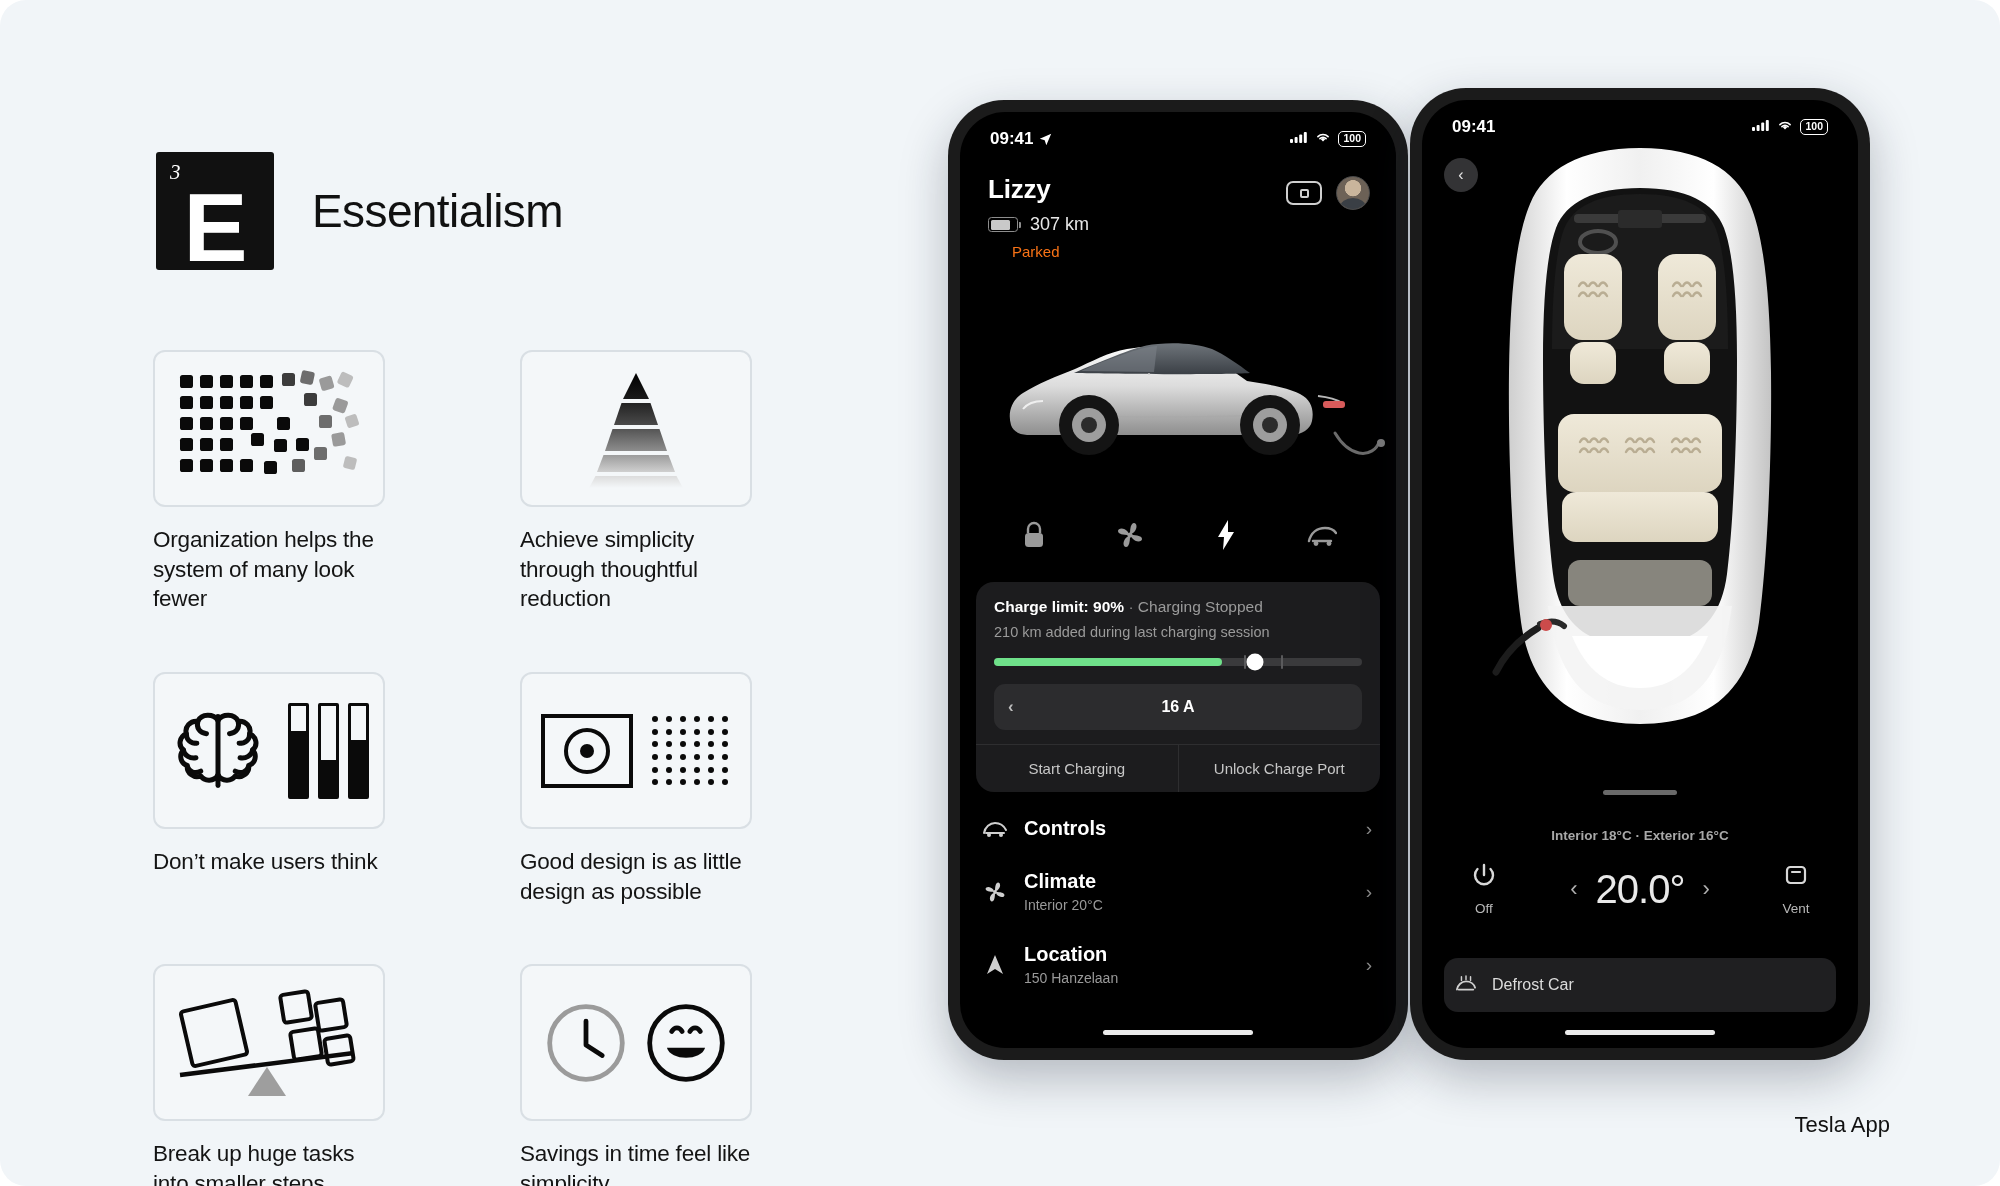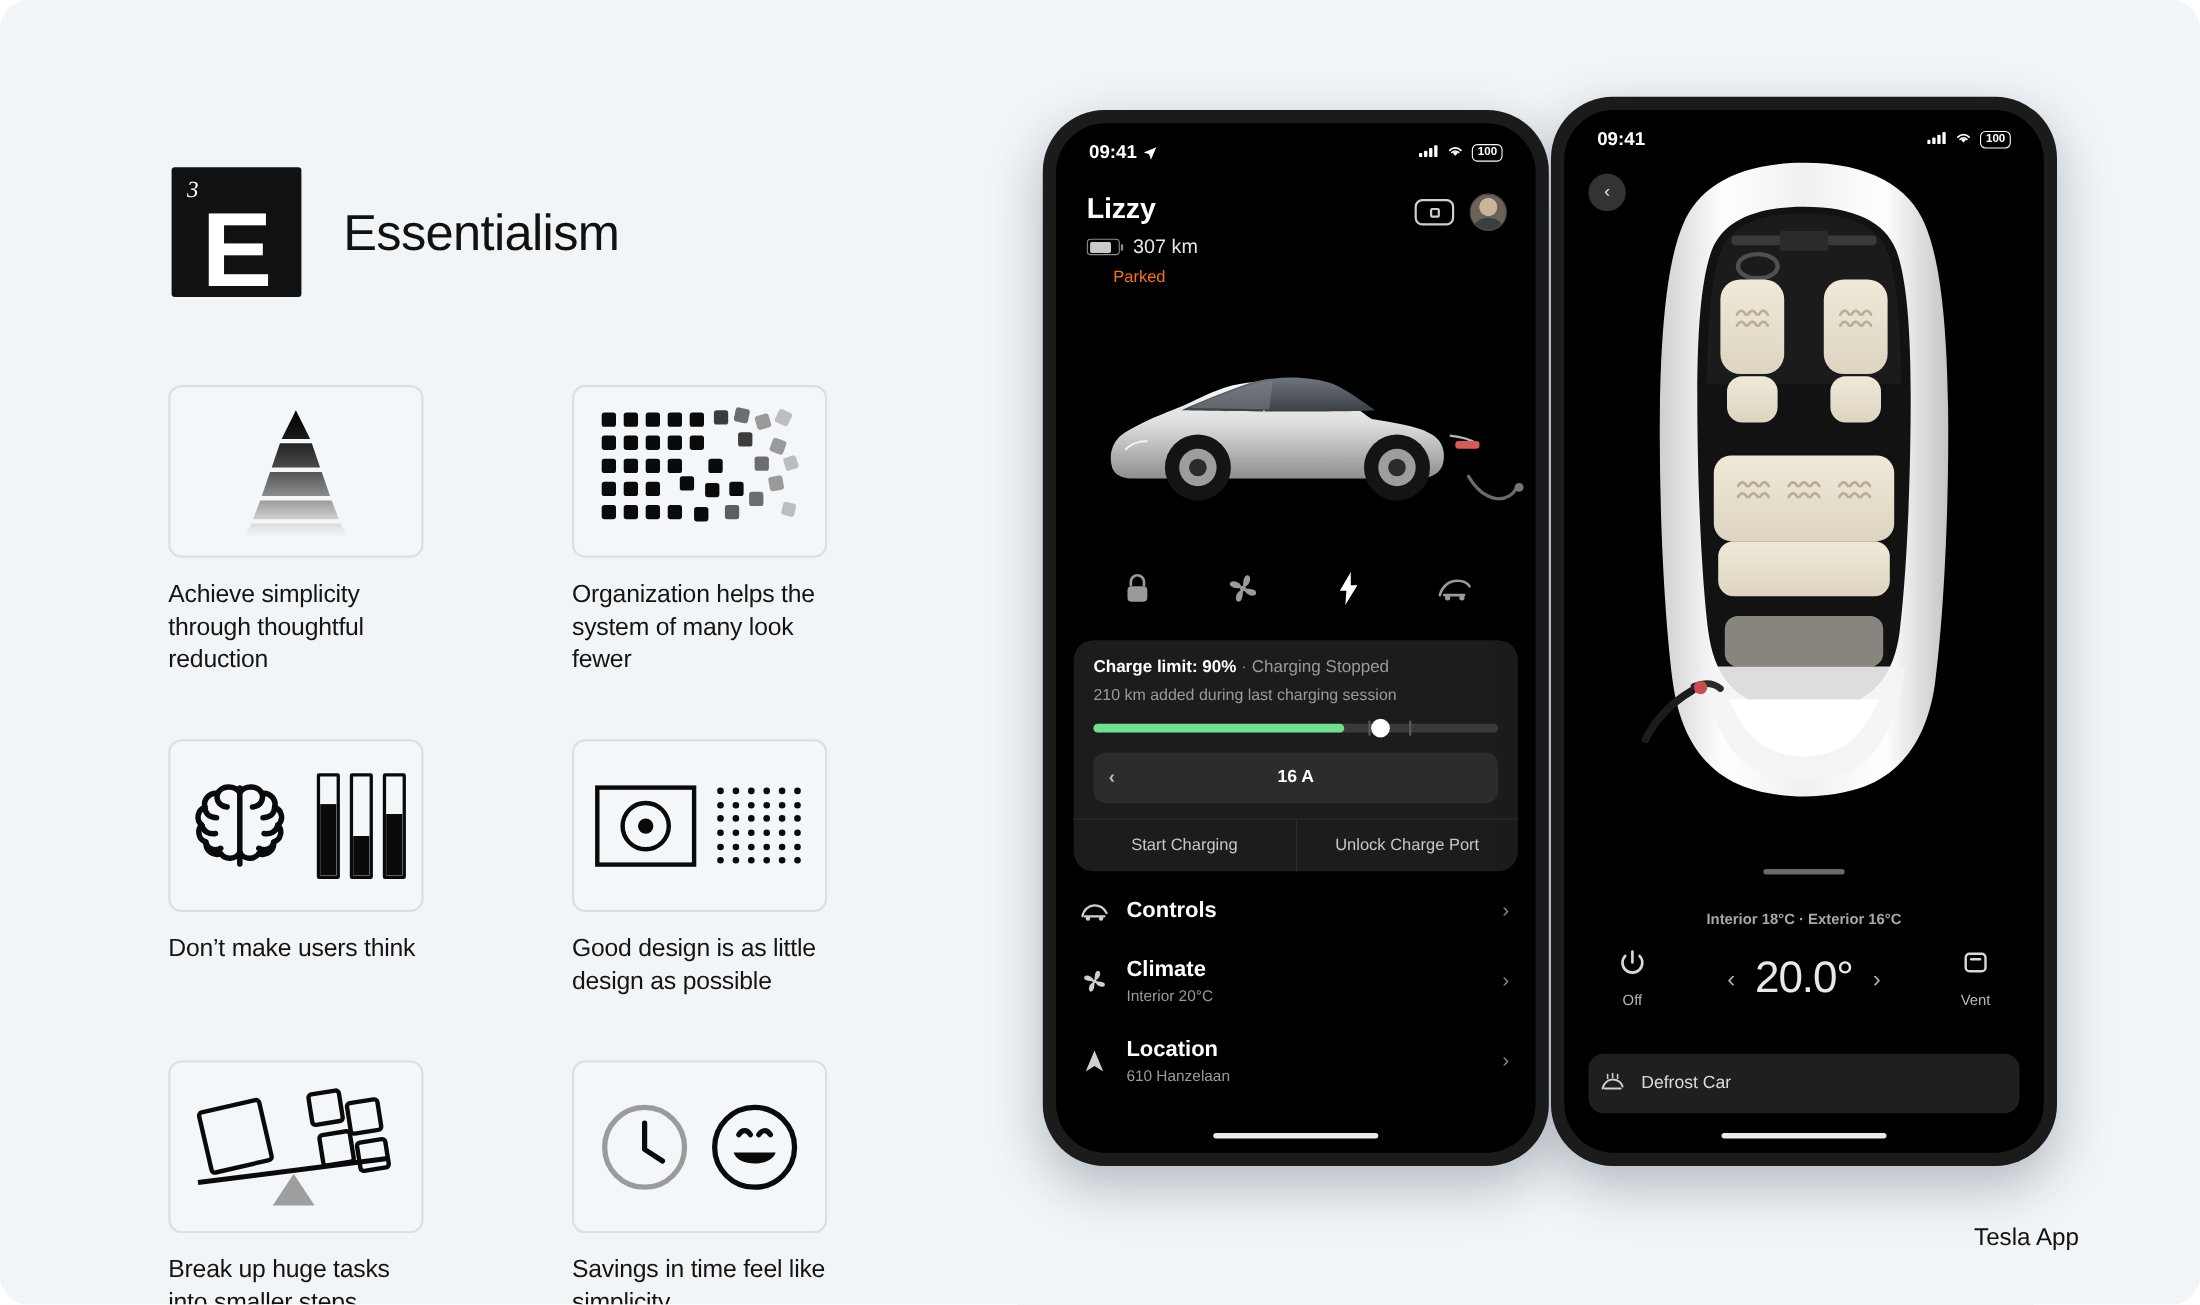--- a/index.html
+++ b/index.html
@@ -331,57 +331,20 @@
 
     <div id="brand-row">
       <div id="brand-badge">
         <span class="num">3</span>
         <span class="letter">E</span>
       </div>
       <div id="brand-title">Essentialism</div>
     </div>
 
     <div id="principles">
-
-      <div class="principle">
-        <div class="pcard">
-          <div class="pyramid">
-            <svg width="132" height="120" viewBox="0 0 132 120">
-              <defs>
-                <linearGradient id="pg1" x1="0" y1="0" x2="0" y2="1">
-                  <stop offset="0%" stop-color="#000"></stop>
-                    <stop offset="100%" stop-color="#1a1a1a"></stop>
-                </linearGradient>
-                <linearGradient id="pg2" x1="0" y1="0" x2="0" y2="1">
-                  <stop offset="0%" stop-color="#232323"></stop>
-                    <stop offset="100%" stop-color="#4a4a4a"></stop>
-                </linearGradient>
-                <linearGradient id="pg3" x1="0" y1="0" x2="0" y2="1">
-                  <stop offset="0%" stop-color="#555"></stop>
-                    <stop offset="100%" stop-color="#8d8d8d"></stop>
-                </linearGradient>
-                <linearGradient id="pg4" x1="0" y1="0" x2="0" y2="1">
-                  <stop offset="0%" stop-color="#9c9c9c"></stop>
-                    <stop offset="100%" stop-color="#cfcfcf"></stop>
-                </linearGradient>
-                <linearGradient id="pg5" x1="0" y1="0" x2="0" y2="1">
-                  <stop offset="0%" stop-color="#dcdcdc"></stop>
-                    <stop offset="100%" stop-color="#f4f7f9"></stop>
-                </linearGradient>
-              </defs>
-              <polygon points="66,4 53,30 79,30" fill="url(#pg1)"></polygon>
-              <polygon points="51.5,34 80.5,34 88,56 44,56" fill="url(#pg2)"></polygon>
-              <polygon points="42.5,60 89.5,60 97,82 35,82" fill="url(#pg3)"></polygon>
-              <polygon points="33.5,86 98.5,86 105,103 27,103" fill="url(#pg4)"></polygon>
-              <polygon points="25.5,107 106.5,107 113,119 19,119" fill="url(#pg5)"></polygon>
-            </svg>
-          </div>
-        </div>
-        <div class="pcaption">Achieve simplicity through thoughtful reduction</div>
-      </div>
 
       <div class="principle">
         <div class="pcard">
           <div class="scatter">
             <svg width="190" height="118" viewBox="0 0 190 118">
               <g fill="#0a0a0a">
                 <rect x="6" y="6" width="13" height="13" rx="2.6"></rect>
                 <rect x="26" y="6" width="13" height="13" rx="2.6"></rect>
                 <rect x="46" y="6" width="13" height="13" rx="2.6"></rect>
                 <rect x="66" y="6" width="13" height="13" rx="2.6"></rect>
@@ -429,20 +392,57 @@
                 <rect x="170" y="88" width="12" height="12" rx="2.4" transform="rotate(14 176 94)"></rect>
               </g>
             </svg>
           </div>
         </div>
         <div class="pcaption">Organization helps the system of many look fewer</div>
       </div>
 
       <div class="principle">
         <div class="pcard">
+          <div class="pyramid">
+            <svg width="132" height="120" viewBox="0 0 132 120">
+              <defs>
+                <linearGradient id="pg1" x1="0" y1="0" x2="0" y2="1">
+                  <stop offset="0%" stop-color="#000"></stop>
+                    <stop offset="100%" stop-color="#1a1a1a"></stop>
+                </linearGradient>
+                <linearGradient id="pg2" x1="0" y1="0" x2="0" y2="1">
+                  <stop offset="0%" stop-color="#232323"></stop>
+                    <stop offset="100%" stop-color="#4a4a4a"></stop>
+                </linearGradient>
+                <linearGradient id="pg3" x1="0" y1="0" x2="0" y2="1">
+                  <stop offset="0%" stop-color="#555"></stop>
+                    <stop offset="100%" stop-color="#8d8d8d"></stop>
+                </linearGradient>
+                <linearGradient id="pg4" x1="0" y1="0" x2="0" y2="1">
+                  <stop offset="0%" stop-color="#9c9c9c"></stop>
+                    <stop offset="100%" stop-color="#cfcfcf"></stop>
+                </linearGradient>
+                <linearGradient id="pg5" x1="0" y1="0" x2="0" y2="1">
+                  <stop offset="0%" stop-color="#dcdcdc"></stop>
+                    <stop offset="100%" stop-color="#f4f7f9"></stop>
+                </linearGradient>
+              </defs>
+              <polygon points="66,4 53,30 79,30" fill="url(#pg1)"></polygon>
+              <polygon points="51.5,34 80.5,34 88,56 44,56" fill="url(#pg2)"></polygon>
+              <polygon points="42.5,60 89.5,60 97,82 35,82" fill="url(#pg3)"></polygon>
+              <polygon points="33.5,86 98.5,86 105,103 27,103" fill="url(#pg4)"></polygon>
+              <polygon points="25.5,107 106.5,107 113,119 19,119" fill="url(#pg5)"></polygon>
+            </svg>
+          </div>
+        </div>
+        <div class="pcaption">Achieve simplicity through thoughtful reduction</div>
+      </div>
+
+      <div class="principle">
+        <div class="pcard">
           <div class="brainbars">
             <svg width="96" height="96" viewBox="0 0 100 100">
               <g fill="none" stroke="#0a0a0a" stroke-width="5.2" stroke-linecap="round" stroke-linejoin="round">
                 <path d="M50 14v72"></path>
                 <path d="M50 18c-5-7-17-7-21 1-8-1-14 6-12 13-7 3-9 12-3 17-5 5-3 14 4 16-1 8 7 14 14 11 4 6 14 6 18-1"></path>
                 <path d="M50 18c5-7 17-7 21 1 8-1 14 6 12 13 7 3 9 12 3 17 5 5 3 14-4 16 1 8-7 14-14 11-4 6-14 6-18-1"></path>
                 <path d="M29 19c-2 7 2 12 9 13"></path>
                 <path d="M17 32c0 7 5 10 11 10"></path>
                 <path d="M14 49c1 6 7 9 13 8"></path>
                 <path d="M18 66c2 6 8 8 14 5"></path>
@@ -730,21 +730,21 @@
           <span class="arrow">›</span>
         </div>
         <div class="menurow">
           <span class="menuicon">
             <svg width="20" height="22" viewBox="0 0 20 22">
                 <path d="M10 1 2 20l8-5 8 5z" fill="#cfcfcf"></path>
               </svg>
           </span>
           <span class="mtext">
             <span class="mtitle">Location</span>
-            <span class="msub" style="display:block">610 Hanzelaan</span>
+            <span class="msub" style="display:block">150 Hanzelaan</span>
           </span>
           <span class="arrow">›</span>
         </div>
       </div>
 
       <div class="homebar"></div>
     </div>
   </div>
 
   <div class="phone" id="phone-right">

